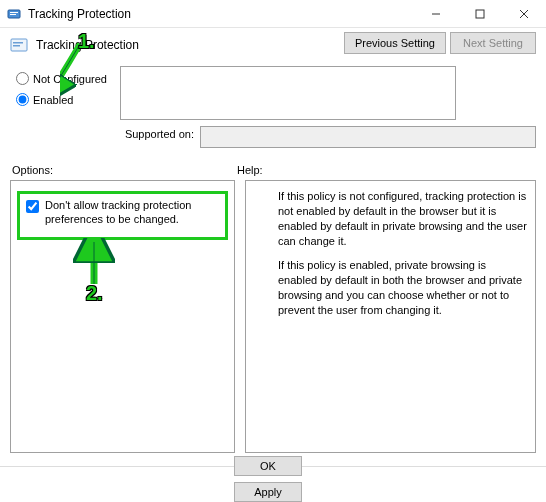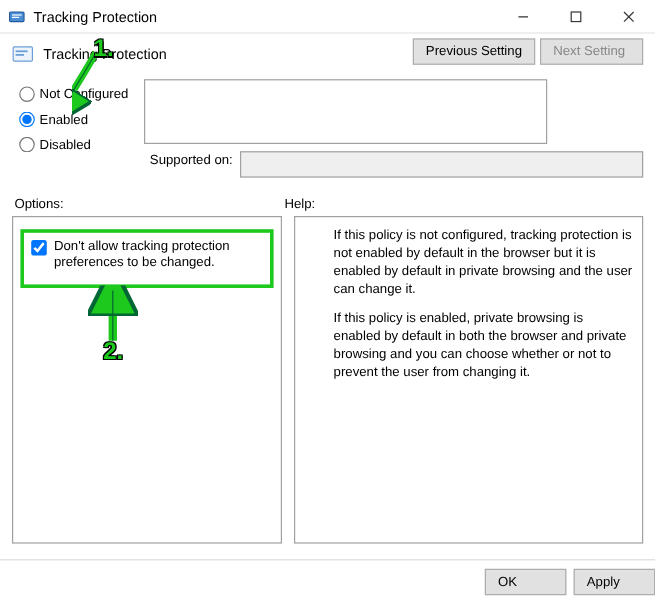--- a/index.html
+++ b/index.html
@@ -42,21 +42,21 @@
   .header-title { font-size: 12px; }
   .setting-btns { position: absolute; right: 10px; top: 4px; display:flex; gap:4px;}
   .btn {
     background: #e1e1e1;
     border: 1px solid #adadad;
     padding: 3px 10px;
     font-size: 11px;
     font-family: inherit;
     min-width: 86px;
     height: 22px;
-    text-align: left;
+    text-align: center;
   }
   .btn:disabled { color: #888; }
   .top-area {
     display: flex;
     padding: 4px 10px 6px 10px;
     gap: 10px;
   }
   .radios {
     width: 108px;
     padding-top: 6px;
@@ -115,22 +115,24 @@
   .checkbox-block input { margin-top:2px; }
   .checkbox-text { font-size: 11px; line-height: 1.3; }
   .footer {
     position: absolute;
     bottom: 0; left:0; right:0;
     height: 36px;
     border-top: 1px solid #ddd;
     display:flex;
     justify-content:flex-end;
     align-items:center;
+    padding-right: 10px;
     gap: 6px;
     background:#fff;
+    flex-direction:column;
   }
   .footer .btn { min-width: 68px; }
   
   .anno { position:absolute; pointer-events:none; z-index: 10;}
   .a1 { left: 60px; top: 38px; }
   .a1-num { position:absolute; left:18px; top:-8px; font-weight:900; font-size:20px; color:#1ec91e; text-shadow: 1px 1px 0 #000, -1px -1px 0 #000, 1px -1px 0 #000, -1px 1px 0 #000;}
   .a2 { left: 64px; top: 238px; }
   .a2-num { position:absolute; left:22px; top:44px; font-weight:900; font-size:20px; color:#1ec91e; text-shadow: 1px 1px 0 #000, -1px -1px 0 #000, 1px -1px 0 #000, -1px 1px 0 #000;}
 </style>
 </head>
@@ -183,24 +185,20 @@
 <div class="top-area">
   <div class="radios">
     <div class="radio-row">
       <input type="radio" name="st" id="r1" style="">
       <label for="r1">Not Configured</label>
     </div>
     <div class="radio-row">
       <input type="radio" name="st" id="r2" checked="" style="">
       <label for="r2">Enabled</label>
     </div>
-    <div class="radio-row">
-      <input type="radio" name="st" id="r3" style="">
-      <label for="r3">Disabled</label>
-    </div>
   </div>
   <div>
     <div class="labeled-box">
       <div class="sunken"></div>
     </div>
     <div class="labeled-box">
       <div class="field-label">Supported on:</div>
       <div class="sunken small"></div>
     </div>
   </div>

